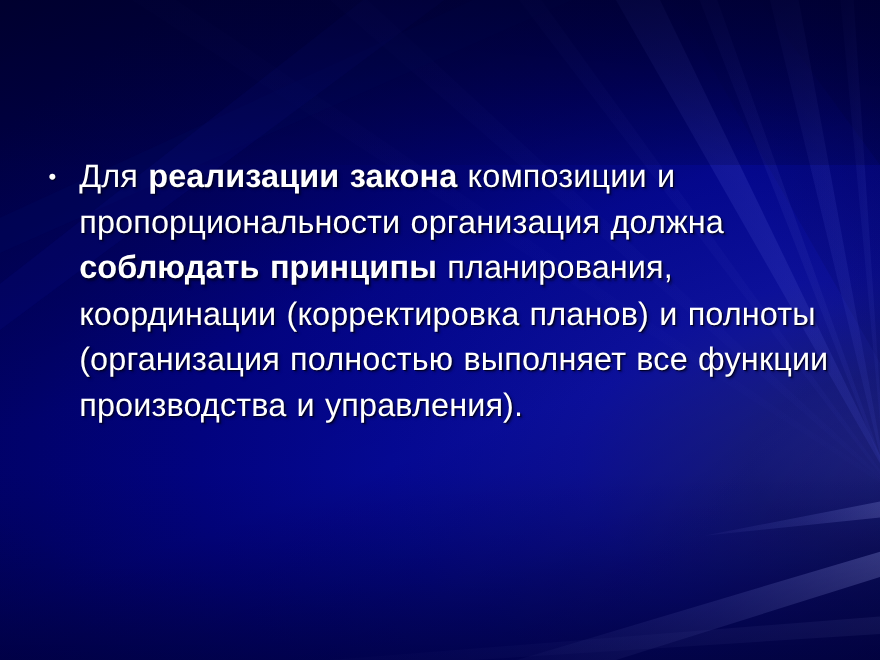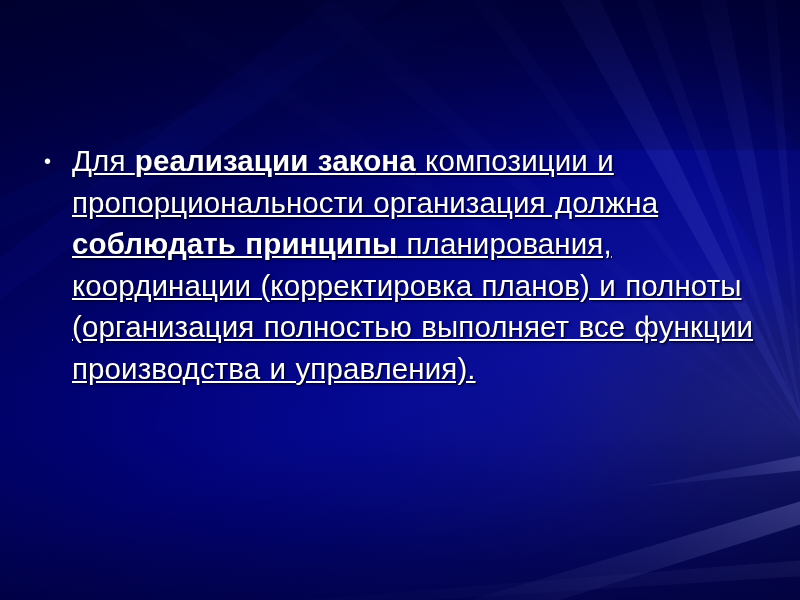--- a/index.html
+++ b/index.html
@@ -85,21 +85,20 @@
   .body-text {
     flex: 1 1 auto;
     color: #ffffff;
     font-size: 29.5px;
     line-height: 41.5px;
     letter-spacing: 0.1px;
     word-spacing: 1px;
     text-shadow:
        1px 1px 0 rgba(0,0,35,0.85),
        2px 2px 2px rgba(0,0,25,0.55);
-    text-decoration: underline;
   }
 
   .body-text b {
     font-weight: bold;
   }
 </style>
 </head>
 <body>
 
 <div id="slide">

